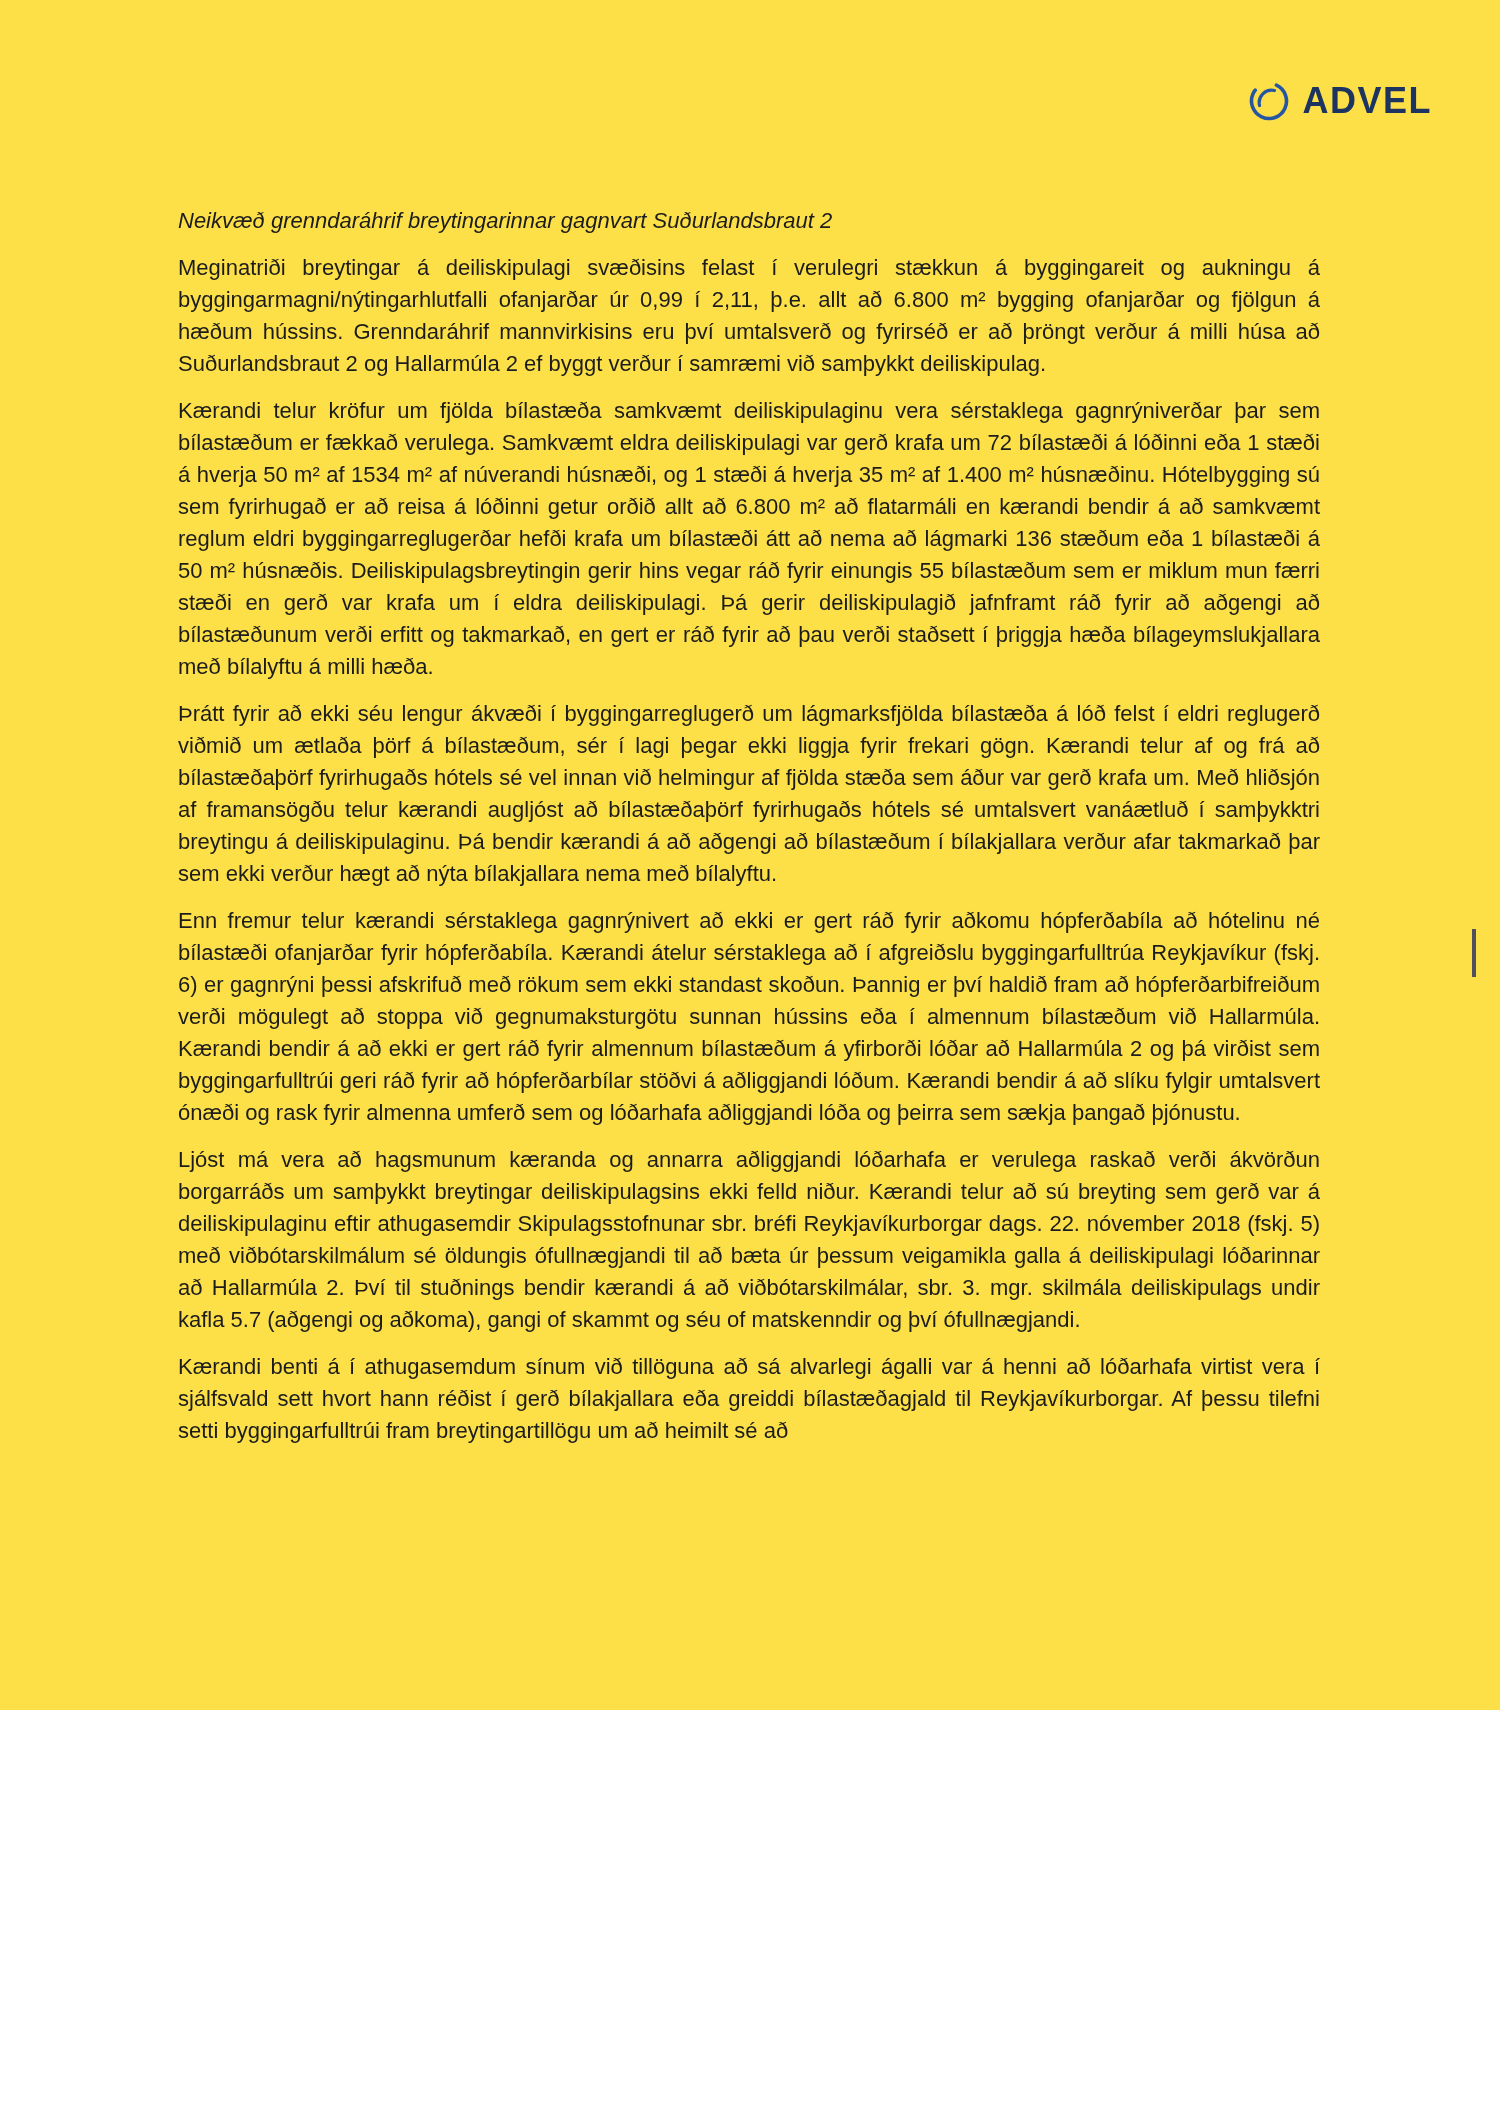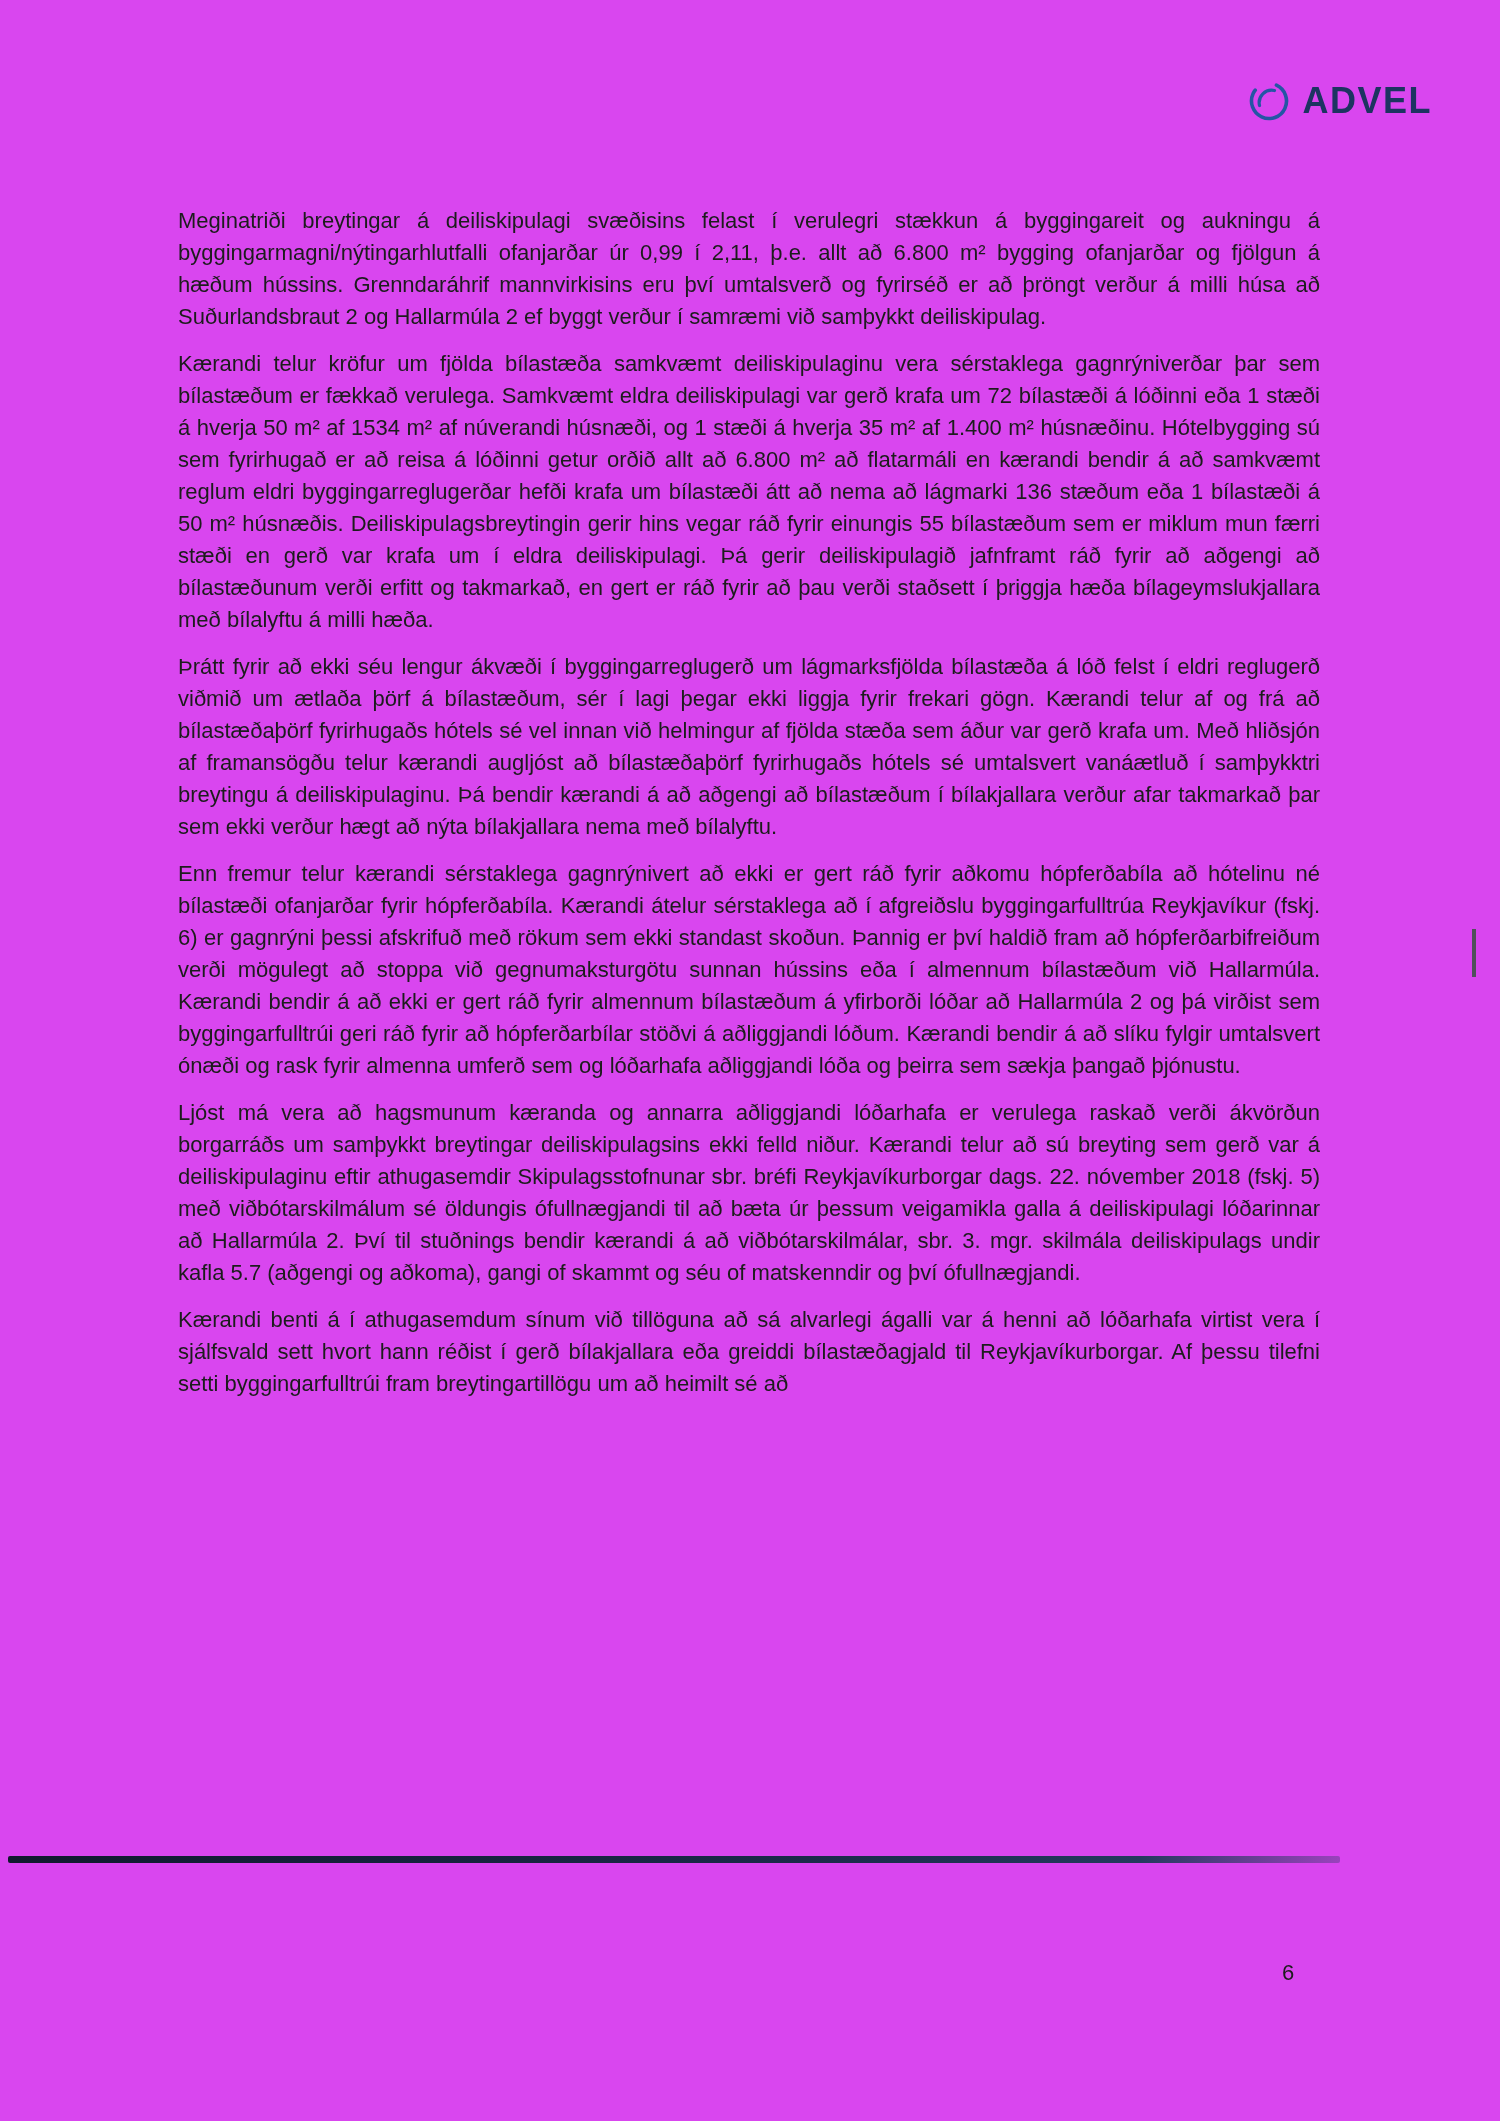--- a/index.html
+++ b/index.html
@@ -3,22 +3,22 @@
 <meta charset="utf-8">
 <style>
   * { margin: 0; padding: 0; box-sizing: border-box; }
   html, body {
     background: #ffffff;
     font-family: "Liberation Sans", sans-serif;
   }
   .page {
     position: relative;
     width: 1500px;
-    height: 2121px;
-    background: #d946ef;
+    height: 1710px;
+    background: #fde047;
     overflow: hidden;
   }
   
   .logo {
     position: absolute;
     top: 78px;
     right: 68px;
     display: flex;
     align-items: center;
     gap: 10px;
@@ -89,20 +89,21 @@
 
   <div class="logo">
     <svg class="logo-icon" width="46" height="46" viewBox="0 0 46 46" aria-hidden="true">
       <circle cx="23" cy="23" r="17.5" fill="none" stroke="#2456a4" stroke-width="3.6" stroke-linecap="round" stroke-dasharray="86 24" transform="rotate(-65 23 23)"></circle>
       <path d="M 28.5 12.5 A 12.5 12.5 0 0 0 13.5 27.5" fill="none" stroke="#2456a4" stroke-width="3.2" stroke-linecap="round"></path>
     </svg>
     <span class="logo-text">ADVEL</span>
   </div>
 
   <div class="content">
+    <h1 class="heading">Neikvæð grenndaráhrif breytingarinnar gagnvart Suðurlandsbraut 2</h1>
     <p>Meginatriði breytingar á deiliskipulagi svæðisins felast í verulegri stækkun á byggingareit og aukningu á byggingarmagni/nýtingarhlutfalli ofanjarðar úr 0,99 í 2,11, þ.e. allt að 6.800 m² bygging ofanjarðar og fjölgun á hæðum hússins. Grenndaráhrif mannvirkisins eru því umtalsverð og fyrirséð er að þröngt verður á milli húsa að Suðurlandsbraut 2 og Hallarmúla 2 ef byggt verður í samræmi við samþykkt deiliskipulag.</p>
     <p>Kærandi telur kröfur um fjölda bílastæða samkvæmt deiliskipulaginu vera sérstaklega gagnrýniverðar þar sem bílastæðum er fækkað verulega. Samkvæmt eldra deiliskipulagi var gerð krafa um 72 bílastæði á lóðinni eða 1 stæði á hverja 50 m² af 1534 m² af núverandi húsnæði, og 1 stæði á hverja 35 m² af 1.400 m² húsnæðinu. Hótelbygging sú sem fyrirhugað er að reisa á lóðinni getur orðið allt að 6.800 m² að flatarmáli en kærandi bendir á að samkvæmt reglum eldri byggingarreglugerðar hefði krafa um bílastæði átt að nema að lágmarki 136 stæðum eða 1 bílastæði á 50 m² húsnæðis. Deiliskipulagsbreytingin gerir hins vegar ráð fyrir einungis 55 bílastæðum sem er miklum mun færri stæði en gerð var krafa um í eldra deiliskipulagi. Þá gerir deiliskipulagið jafnframt ráð fyrir að aðgengi að bílastæðunum verði erfitt og takmarkað, en gert er ráð fyrir að þau verði staðsett í þriggja hæða bílageymslukjallara með bílalyftu á milli hæða.</p>
     <p>Þrátt fyrir að ekki séu lengur ákvæði í byggingarreglugerð um lágmarksfjölda bílastæða á lóð felst í eldri reglugerð viðmið um ætlaða þörf á bílastæðum, sér í lagi þegar ekki liggja fyrir frekari gögn. Kærandi telur af og frá að bílastæðaþörf fyrirhugaðs hótels sé vel innan við helmingur af fjölda stæða sem áður var gerð krafa um. Með hliðsjón af framansögðu telur kærandi augljóst að bílastæðaþörf fyrirhugaðs hótels sé umtalsvert vanáætluð í samþykktri breytingu á deiliskipulaginu. Þá bendir kærandi á að aðgengi að bílastæðum í bílakjallara verður afar takmarkað þar sem ekki verður hægt að nýta bílakjallara nema með bílalyftu.</p>
     <p>Enn fremur telur kærandi sérstaklega gagnrýnivert að ekki er gert ráð fyrir aðkomu hópferðabíla að hótelinu né bílastæði ofanjarðar fyrir hópferðabíla. Kærandi átelur sérstaklega að í afgreiðslu byggingarfulltrúa Reykjavíkur (fskj. 6) er gagnrýni þessi afskrifuð með rökum sem ekki standast skoðun. Þannig er því haldið fram að hópferðarbifreiðum verði mögulegt að stoppa við gegnumaksturgötu sunnan hússins eða í almennum bílastæðum við Hallarmúla. Kærandi bendir á að ekki er gert ráð fyrir almennum bílastæðum á yfirborði lóðar að Hallarmúla 2 og þá virðist sem byggingarfulltrúi geri ráð fyrir að hópferðarbílar stöðvi á aðliggjandi lóðum. Kærandi bendir á að slíku fylgir umtalsvert ónæði og rask fyrir almenna umferð sem og lóðarhafa aðliggjandi lóða og þeirra sem sækja þangað þjónustu.</p>
     <p>Ljóst má vera að hagsmunum kæranda og annarra aðliggjandi lóðarhafa er verulega raskað verði ákvörðun borgarráðs um samþykkt breytingar deiliskipulagsins ekki felld niður. Kærandi telur að sú breyting sem gerð var á deiliskipulaginu eftir athugasemdir Skipulagsstofnunar sbr. bréfi Reykjavíkurborgar dags. 22. nóvember 2018 (fskj. 5) með viðbótarskilmálum sé öldungis ófullnægjandi til að bæta úr þessum veigamikla galla á deiliskipulagi lóðarinnar að Hallarmúla 2. Því til stuðnings bendir kærandi á að viðbótarskilmálar, sbr. 3. mgr. skilmála deiliskipulags undir kafla 5.7 (aðgengi og aðkoma), gangi of skammt og séu of matskenndir og því ófullnægjandi.</p>
     <p>Kærandi benti á í athugasemdum sínum við tillöguna að sá alvarlegi ágalli var á henni að lóðarhafa virtist vera í sjálfsvald sett hvort hann réðist í gerð bílakjallara eða greiddi bílastæðagjald til Reykjavíkurborgar. Af þessu tilefni setti byggingarfulltrúi fram breytingartillögu um að heimilt sé að</p>
   </div>
 
   <div class="scan-bar"></div>
   <div class="scan-tick"></div>

